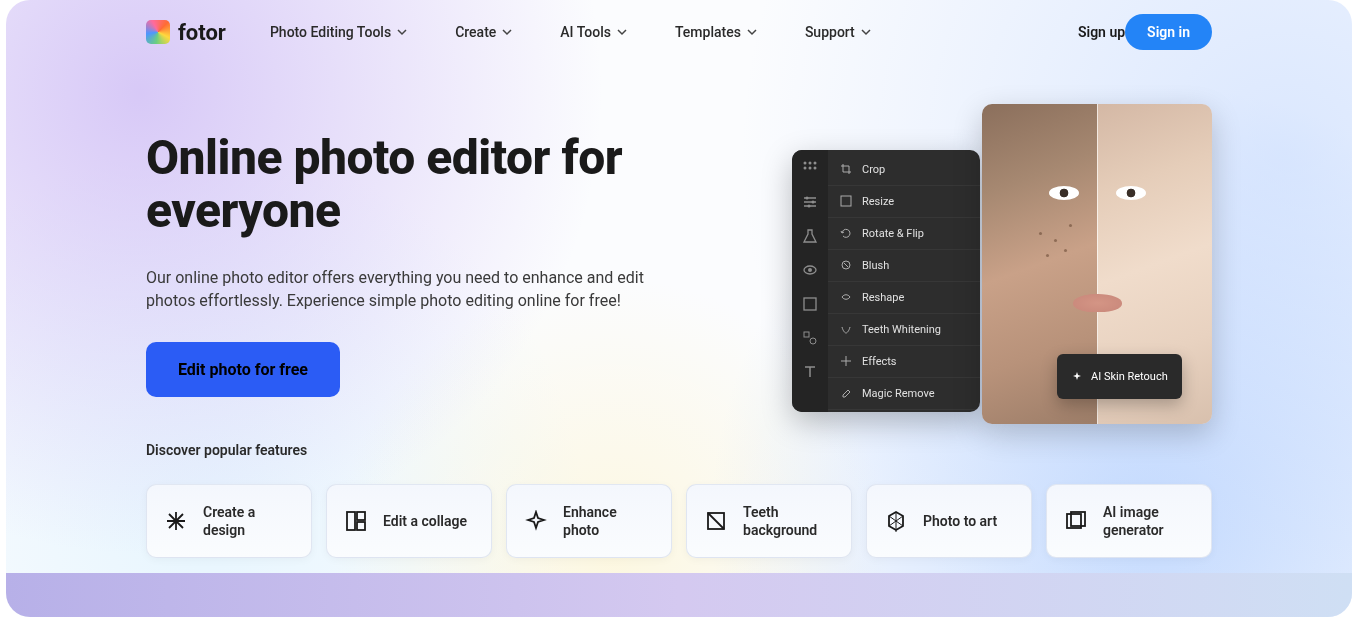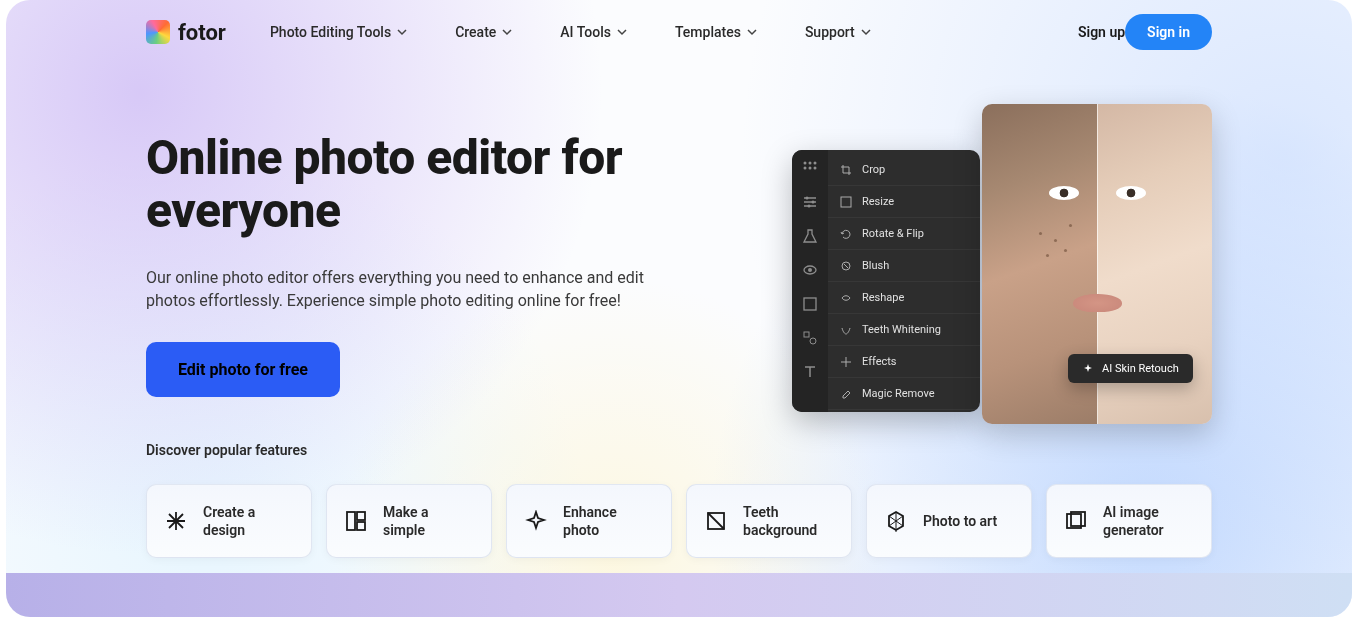--- a/index.html
+++ b/index.html
@@ -22,35 +22,35 @@
 .hero-left { flex: 1; padding-top: 28px; }
 .title { font-size: 48px; font-weight: 800; color: #1a1a1a; line-height: 1.1; margin-bottom: 28px; letter-spacing: -0.5px; }
 .subtitle { font-size: 16px; color: #3a3a3a; line-height: 1.45; margin-bottom: 30px; max-width: 520px; }
 .cta { background: #2b5cf5; color: #000000; border: none; padding: 18px 32px; border-radius: 10px; font-size: 16px; font-weight: 700; cursor: pointer; }
 
 .hero-right { width: 420px; position: relative; display: flex; }
 .editor-panel { display: flex; background: #2d2d2d; border-radius: 10px; box-shadow: 0 10px 30px rgba(0,0,0,0.25); align-self: flex-start; margin-top: 46px; height: 262px; overflow: hidden; }
 .iconcol { width: 36px; background: #242424; display: flex; flex-direction: column; align-items: center; padding-top: 10px; gap: 18px; }
 .iconcol svg { width: 16px; height: 16px; opacity: 0.7; }
 .menu-list { width: 152px; padding: 4px 0; }
-.menu-item { display: flex; align-items: center; gap: 10px; padding: 9px 12px; font-size: 11px; color: #e0e0e0; border-bottom: 1px solid rgba(255,255,255,0.05); }
+.menu-item { display: flex; gap: 10px; padding: 9px 12px; font-size: 11px; color: #e0e0e0; border-bottom: 1px solid rgba(255,255,255,0.05); }
 .menu-item svg { width: 12px; height: 12px; opacity: 0.8; }
 
 .face-img { position: absolute; left: 190px; top: 0; width: 230px; height: 320px; border-radius: 10px; overflow: hidden; box-shadow: 0 10px 30px rgba(0,0,0,0.2); display: flex; }
 .face-left { flex: 1; background: linear-gradient(160deg, #8b6f5c 0%, #a68871 25%, #c9a188 50%, #b8927a 75%, #9c7d68 100%); position: relative; }
 .face-right { flex: 1; background: linear-gradient(160deg, #d4b8a5 0%, #e5cdb9 25%, #f0dccb 50%, #e8d2c0 75%, #d8c0ad 100%); border-left: 1px solid rgba(255,255,255,0.6); position: relative; }
 .eye { position: absolute; width: 30px; height: 14px; background: radial-gradient(circle, #3a2f28 25%, #fff 28%, #fff 100%); border-radius: 50%; top: 82px; }
 .face-left .eye { right: 18px; }
 .face-right .eye { left: 18px; }
 .freckle { position: absolute; width: 3px; height: 3px; background: rgba(90,60,40,0.5); border-radius: 50%; }
 .lips { position: absolute; width: 48px; height: 18px; background: radial-gradient(ellipse, #d49585, #c8877a); border-radius: 50% 50% 45% 45%; bottom: 112px; }
 .face-left .lips { right: -24px; }
 .face-right .lips { left: -24px; }
 
-.badge { position: absolute; left: 276px; top: 250px; background: #2a2a2a; color: #fff; font-size: 11px; padding: 8px 14px; border-radius: 6px; display: flex; align-items: center; gap: 8px; box-shadow: 0 6px 16px rgba(0,0,0,0.25); }
+.badge { position: absolute; left: 265px; top: 250px; background: #2a2a2a; color: #fff; font-size: 11px; padding: 16px 14px; border-radius: 6px; display: flex; align-items: center; gap: 8px; box-shadow: 0 6px 16px rgba(0,0,0,0.25); }
 .badge svg { width: 12px; height: 12px; }
 
 .features-sec { padding: 30px 140px 0 140px; }
 .features-title { font-size: 14px; font-weight: 600; color: #2a2a2a; margin-bottom: 26px; }
 .features { display: flex; gap: 14px; }
 .card { flex: 1; background: linear-gradient(180deg, #f4f7fd, #fafcfe); border: 1px solid rgba(200,210,230,0.5); border-radius: 10px; padding: 18px; display: flex; align-items: center; gap: 16px; cursor: pointer; box-shadow: 0 2px 8px rgba(0,0,0,0.04); }
 .card svg { width: 22px; height: 22px; flex-shrink: 0; }
 .card-label { font-size: 14px; font-weight: 600; color: #2a2a2a; line-height: 1.3; }
 </style>
 </head>
@@ -230,21 +230,21 @@
             <path d="M4 4l14 14M18 4L4 18M11 2v18M2 11h18" stroke="#1a1a1a" stroke-width="1.8" fill="none"></path>
           </svg>
         <span class="card-label">Create a design</span>
       </div>
       <div class="card">
         <svg viewBox="0 0 22 22">
             <rect x="2" y="2" width="8" height="18" stroke="#1a1a1a" stroke-width="1.8" fill="none"></rect>
             <rect x="12" y="2" width="8" height="8" stroke="#1a1a1a" stroke-width="1.8" fill="none"></rect>
             <rect x="12" y="12" width="8" height="8" stroke="#1a1a1a" stroke-width="1.8" fill="none"></rect>
           </svg>
-        <span class="card-label">Make a simple</span>
+        <span class="card-label">Edit a collage</span>
       </div>
       <div class="card">
         <svg viewBox="0 0 22 22">
             <path d="M11 2l2 6 6 2-6 2-2 6-2-6-6-2 6-2z" stroke="#1a1a1a" stroke-width="1.8" fill="none"></path>
           </svg>
         <span class="card-label">Enhance photo</span>
       </div>
       <div class="card">
         <svg viewBox="0 0 22 22">
             <rect x="3" y="3" width="16" height="16" stroke="#1a1a1a" stroke-width="1.8" fill="none"></rect>

